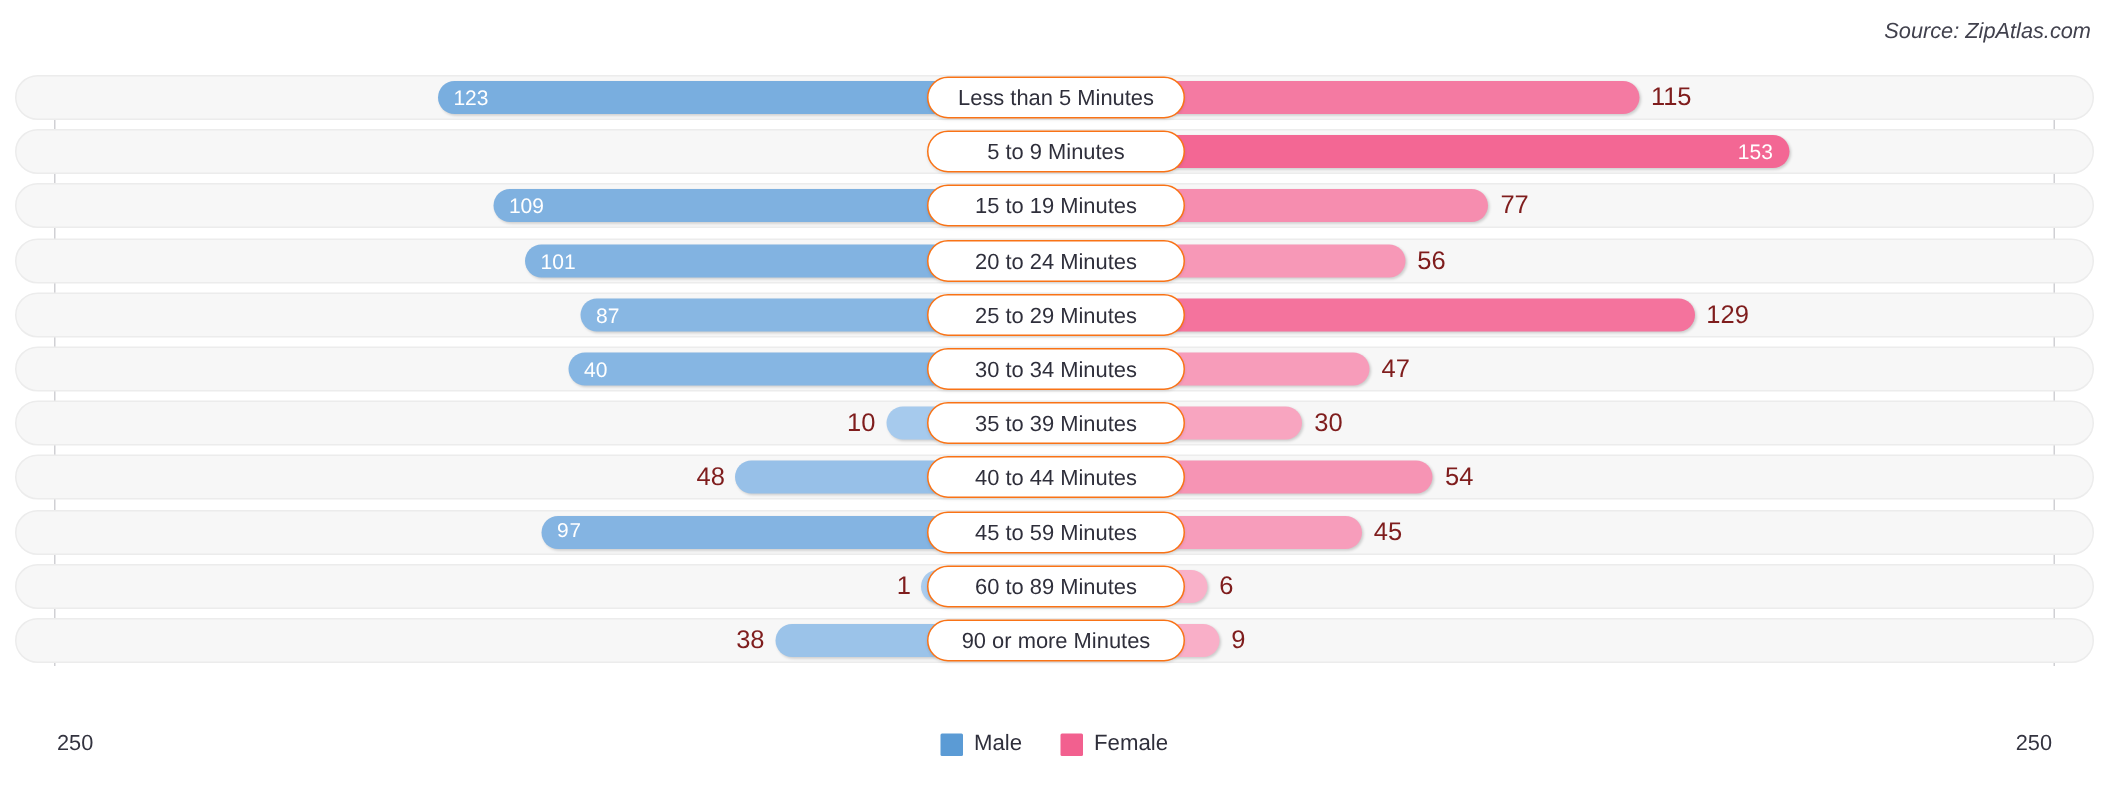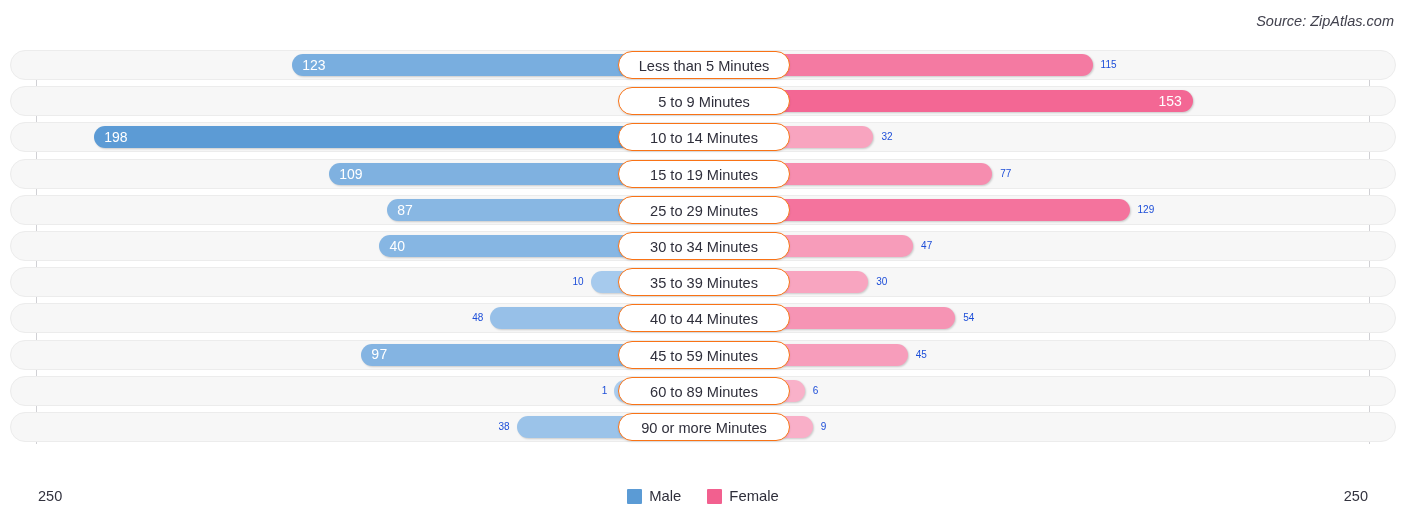--- a/index.html
+++ b/index.html
@@ -104,22 +104,22 @@
     background: #f2needs;
     box-shadow: 1px 1px 2px rgba(0,0,0,.18);
   }
 
   
   .val {
     position: absolute;
     top: 6px;
     height: 22px;
     line-height: 22px;
-    font-size: 10px;
-    color: #1d4ed8;
+    font-size: 17px;
+    color: #7f1d1d;
     white-space: nowrap;
   }
   .val.male-out   { text-align: right; }
   .val.female-out { text-align: left; }
   
   .val.inside {
     color: #ffffff;
     font-size: 14px;
     top: 0;
     height: 35px;
@@ -209,35 +209,35 @@
       </div>
       <div class="row">
         <div class="track"></div>
         <div class="bar female" style="width: 489.92px; background: rgb(243, 103, 148);">
           <span class="val inside female-in" style="position: absolute;">153</span>
         </div>
         <div class="cat-pill" style="left: 618px; width: 172px;">5 to 9 Minutes</div>
       </div>
       <div class="row">
         <div class="track"></div>
-        <div class="bar male" style="width: 608.72px; background: rgb(92, 155, 213);">
-          <span class="val inside male-in" style="position: absolute;">198</span>
-        </div>
-        <div class="bar female" style="width: 170.48px; background: rgb(248, 164, 191);"></div>
-        <div class="val female-out" style="left: 881.48px;">32</div>
-        <div class="cat-pill" style="left: 618px; width: 172px;">10 to 14 Minutes</div>
-      </div>
-      <div class="row">
-        <div class="track"></div>
         <div class="bar male" style="width: 373.76px; background: rgb(127, 177, 224);">
           <span class="val inside male-in" style="position: absolute;">109</span>
         </div>
         <div class="bar female" style="width: 289.28px; background: rgb(246, 141, 175);"></div>
         <div class="val female-out" style="left: 1000.28px;">77</div>
         <div class="cat-pill" style="left: 618px; width: 172px;">15 to 19 Minutes</div>
+      </div>
+      <div class="row">
+        <div class="track"></div>
+        <div class="bar male" style="width: 352.64px; background: rgb(130, 179, 225);">
+          <span class="val inside male-in" style="position: absolute;">101</span>
+        </div>
+        <div class="bar female" style="width: 233.84px; background: rgb(247, 152, 183);"></div>
+        <div class="val female-out" style="left: 944.84px;">56</div>
+        <div class="cat-pill" style="left: 618px; width: 172px;">20 to 24 Minutes</div>
       </div>
       <div class="row">
         <div class="track"></div>
         <div class="bar male" style="width: 315.68px; background: rgb(136, 183, 227);">
           <span class="val inside male-in" style="position: absolute;">87</span>
         </div>
         <div class="bar female" style="width: 426.56px; background: rgb(244, 115, 157);"></div>
         <div class="val female-out" style="left: 1137.56px;">129</div>
         <div class="cat-pill" style="left: 618px; width: 172px;">25 to 29 Minutes</div>
       </div>

